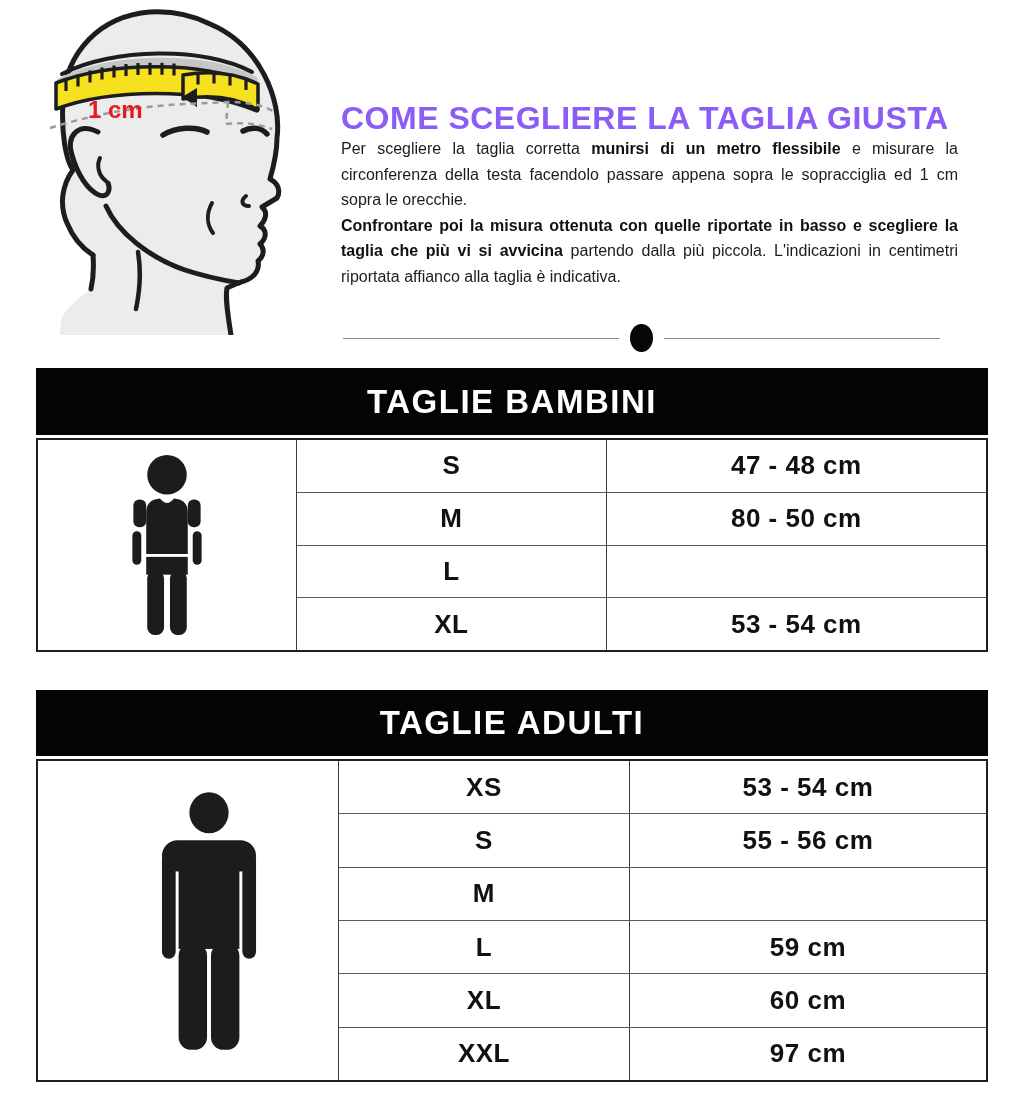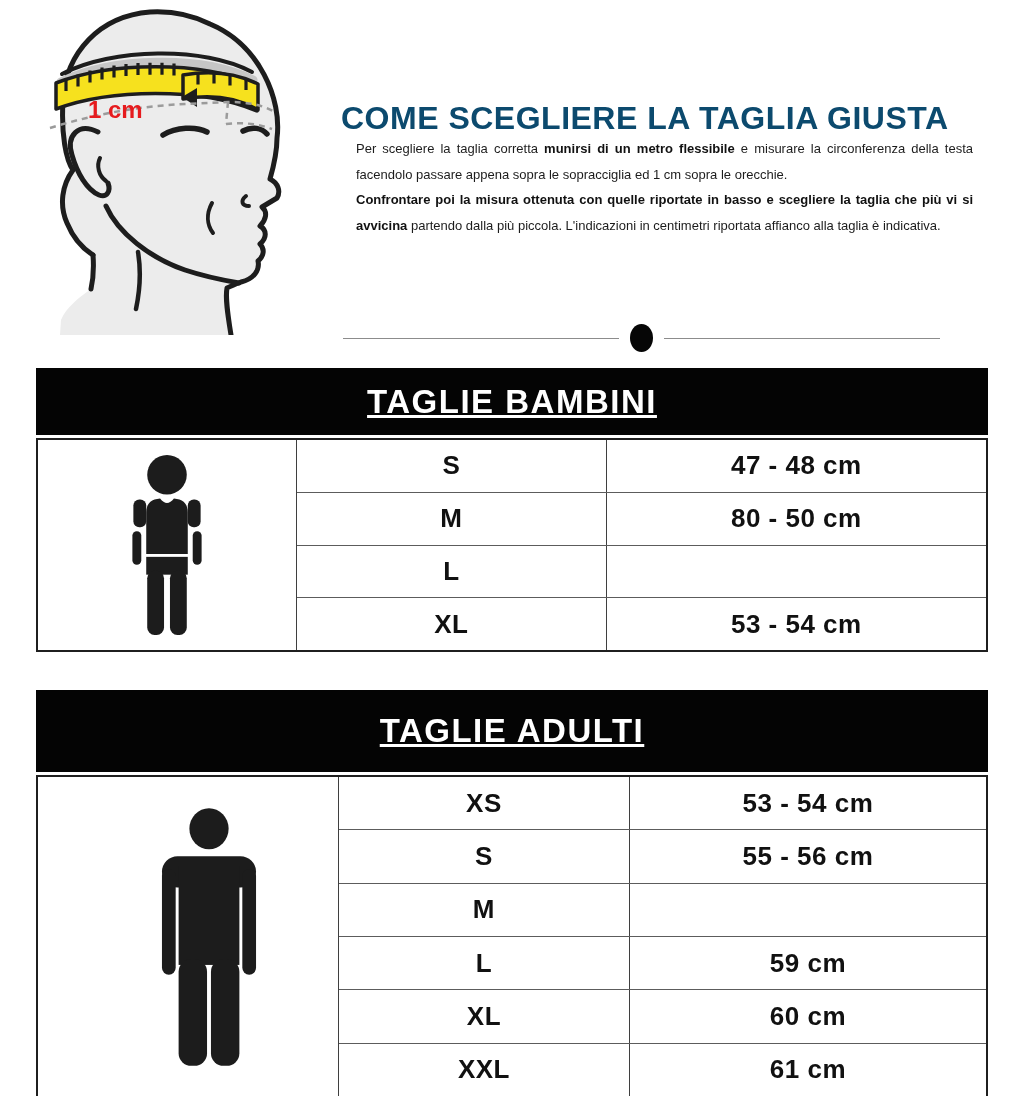--- a/index.html
+++ b/index.html
@@ -7,60 +7,60 @@
     position:relative; width:1024px; height:1096px; background:#ffffff;
     font-family:"Liberation Sans", sans-serif; color:#1c1c1c; overflow:hidden;
   }
 
   
   .head-illo { position:absolute; left:30px; top:0; width:300px; height:335px; }
 
   .intro-title {
     position:absolute; left:341px; top:88px; width:620px;
     font-size:32px; font-weight:bold; letter-spacing:0.5px;
-    color:#0c4a6e; white-space:nowrap;margin-top:12px;
+    color:#8b5cf6; white-space:nowrap;margin-top:12px;
   }
   .intro-copy {
-    position:absolute; left:356px; top:136px; width:617px;
-    font-size:13px; line-height:25.5px; text-align:justify; color:#1c1c1c;
+    position:absolute; left:341px; top:136px; width:617px;
+    font-size:16px; line-height:25.5px; text-align:justify; color:#1c1c1c;
   }
   .intro-copy p { margin:0; }
   .intro-copy strong { font-weight:bold; color:#111; }
 
   .divider { position:absolute; left:343px; top:323px; width:597px; height:30px;
              display:flex; align-items:center; }
   .divider .line { flex:1; height:0; border-top:1px solid #8c8c8c; }
   .divider .dot { width:23px; height:28px; background:#060606; border-radius:50%;
                   margin:0 11px; flex:0 0 auto; }
 
   
   .size-table { position:absolute; left:36px; width:952px; }
   .size-table .bar {
     background:#040404; color:#ffffff; display:flex; align-items:center; justify-content:center;
-    font-weight:bold; font-size:33px; letter-spacing:1.5px;text-decoration:underline;
+    font-weight:bold; font-size:33px; letter-spacing:1.5px;
   }
   .size-table .body {
     display:flex; border:2px solid #1f1f1f; margin-top:3px; background:#ffffff;
   }
   .icon-cell { width:258px; flex:0 0 258px; display:flex; align-items:center; justify-content:center;
                border-right:1.5px solid #3f3f3f; }
   .rows { flex:1; display:flex; flex-direction:column; }
   .row { flex:1; display:flex; }
   .row + .row { border-top:1px solid #5c5c5c; }
   .cell { display:flex; align-items:center; justify-content:center;
           font-weight:bold; font-size:26px; letter-spacing:0.5px; color:#111; }
   .cell-size { width:44.8%; border-right:1.5px solid #3f3f3f; }
   .cell-range { flex:1; }
 
   .t-bambini { top:368px; }
   .t-bambini .bar { height:67px; }
   .t-bambini .body { height:210px; }
 
   .t-adulti { top:690px; }
-  .t-adulti .bar { height:82px; }
+  .t-adulti .bar { height:66px; }
   .t-adulti .body { height:319px;padding-left:42px; }
 </style>
 </head>
 <body>
 
 <div class="page">
 
   <svg class="head-illo" viewBox="30 0 300 335">
 
     <path fill="#ececec" d="M150,12 C100,16 66,52 63,100 C61,135 66,160 73,170 C62,185 59,205 67,223 C74,240 85,250 93,255 C94,270 93,280 91,289 C78,298 66,308 61,320 L60,335 L231,335 C228,316 225,298 227,288 C231,286 236,284 241,282 C254,279 260,270 258,261 C264,256 265,249 260,244 C267,238 267,230 260,226 C266,220 268,212 262,207 L277,198 C281,191 278,183 270,179 C274,165 277,150 277,138 C282,100 260,45 210,24 C190,14 168,11 150,12 Z"></path>
@@ -176,19 +176,19 @@
         <div class="row">
           <div class="cell cell-size">L</div>
           <div class="cell cell-range">59 cm</div>
         </div>
         <div class="row">
           <div class="cell cell-size">XL</div>
           <div class="cell cell-range">60 cm</div>
         </div>
         <div class="row">
           <div class="cell cell-size">XXL</div>
-          <div class="cell cell-range">61 cm</div>
+          <div class="cell cell-range">97 cm</div>
         </div>
       </div>
     </div>
   </div>
 
 </div>
 
 </body></html>

